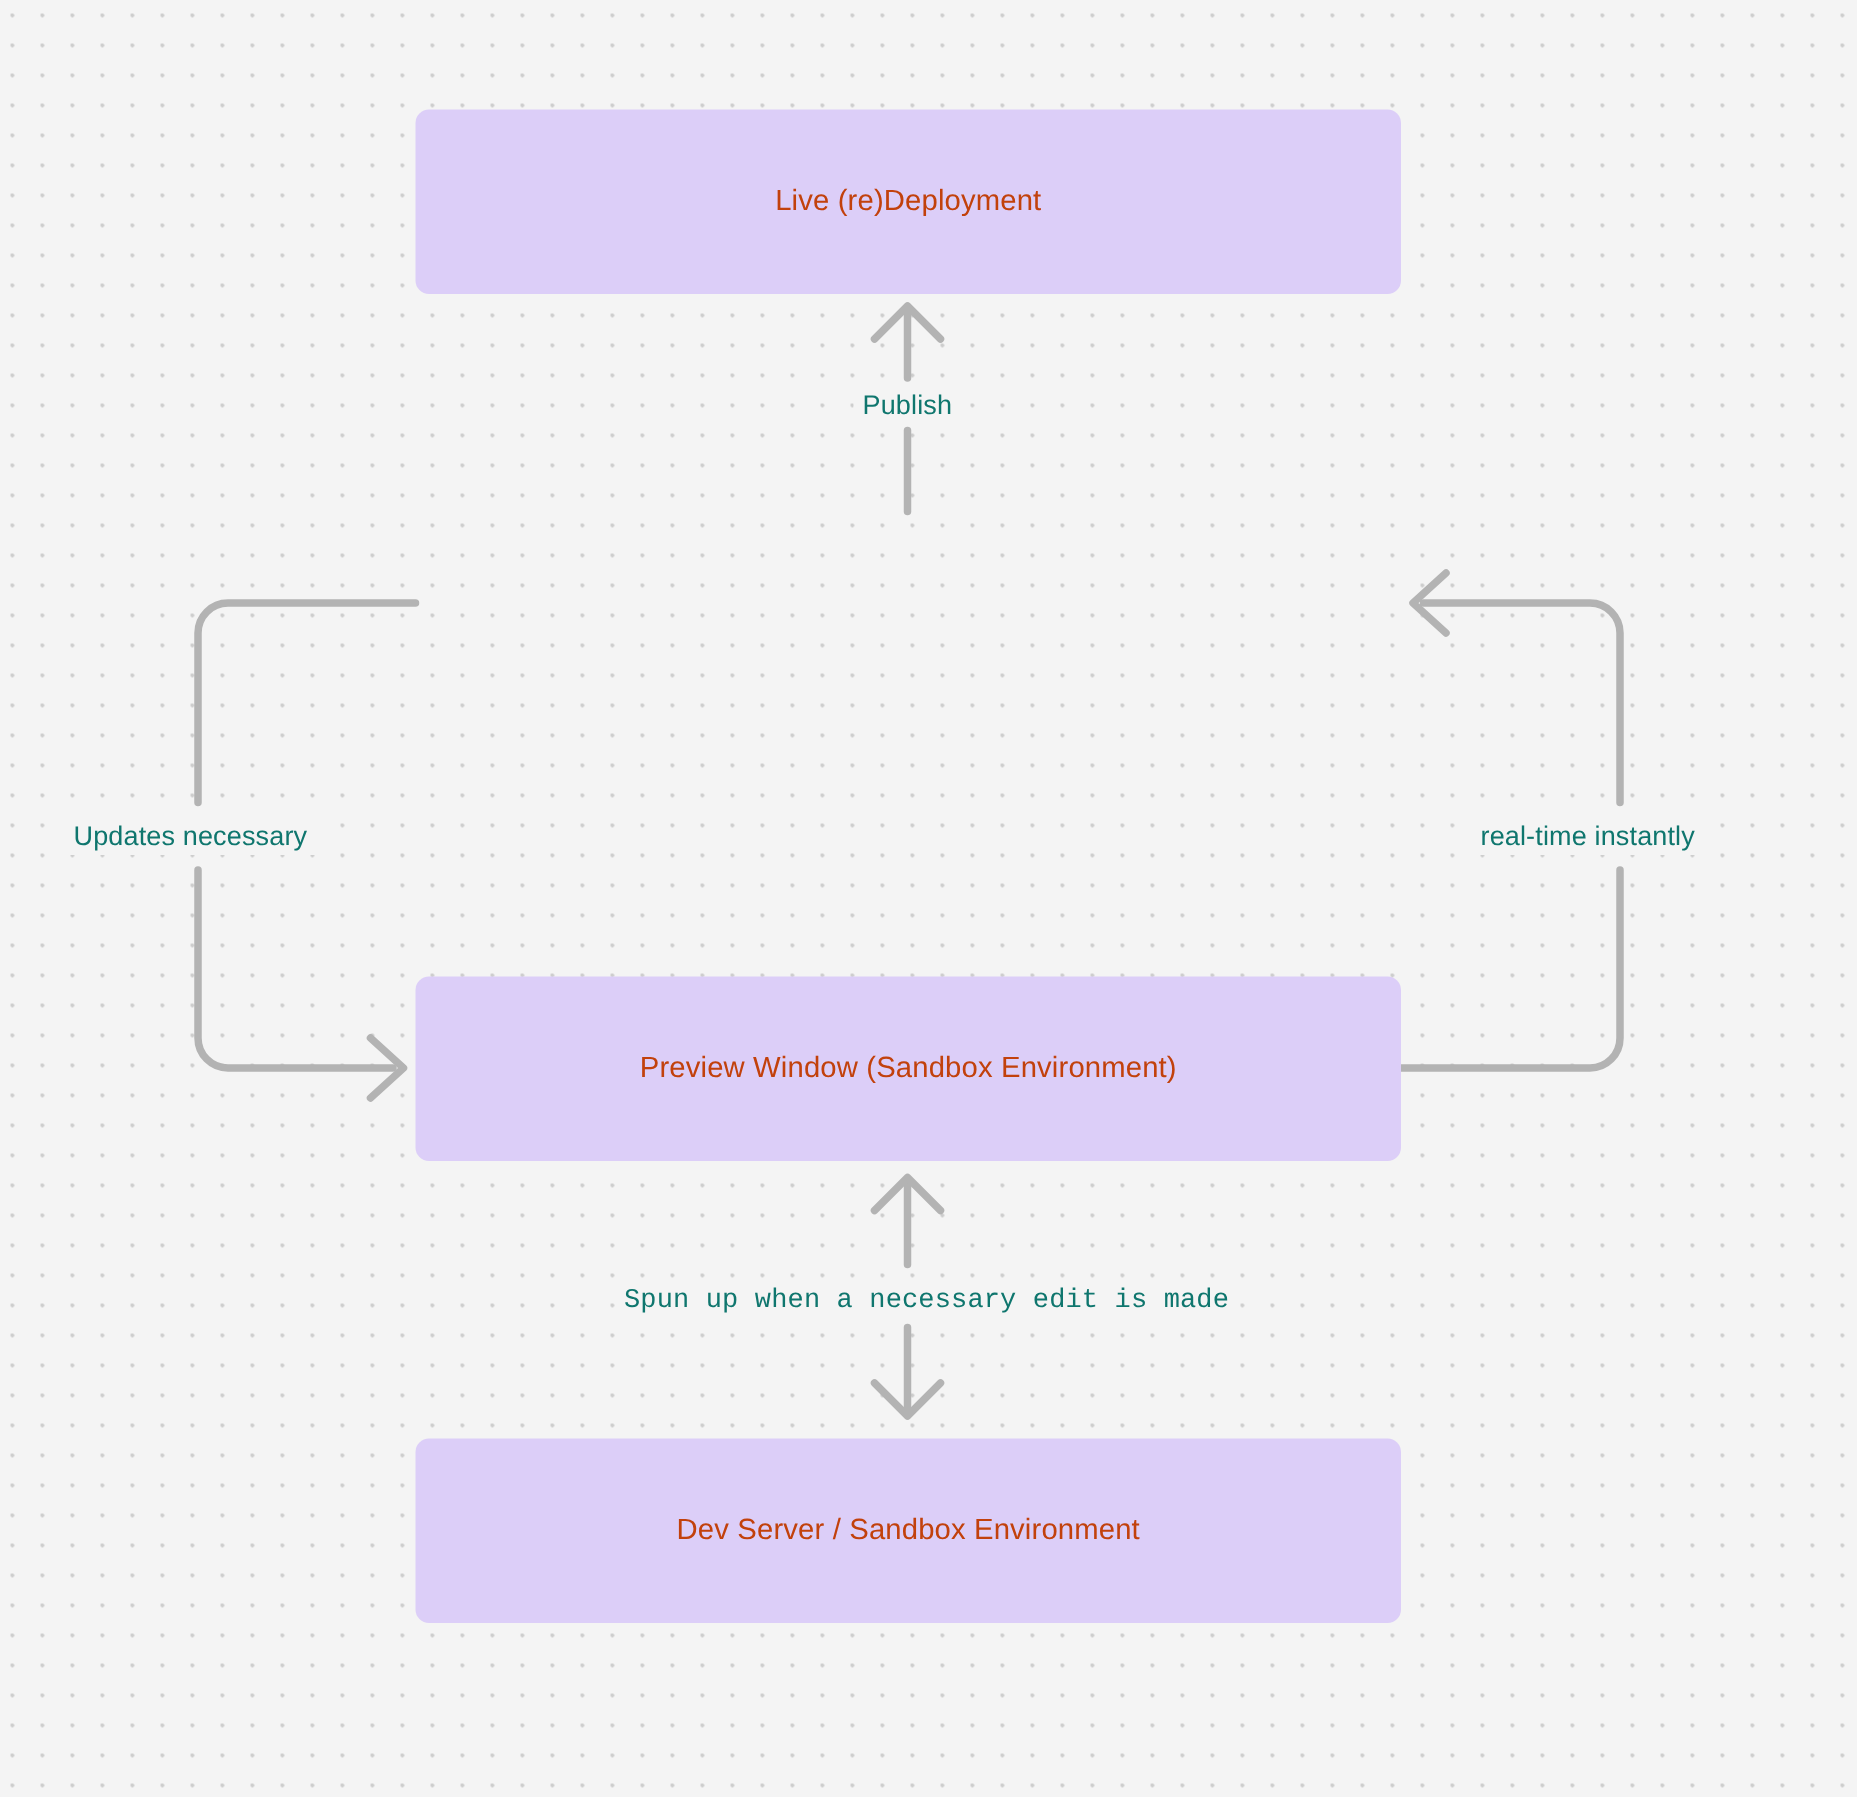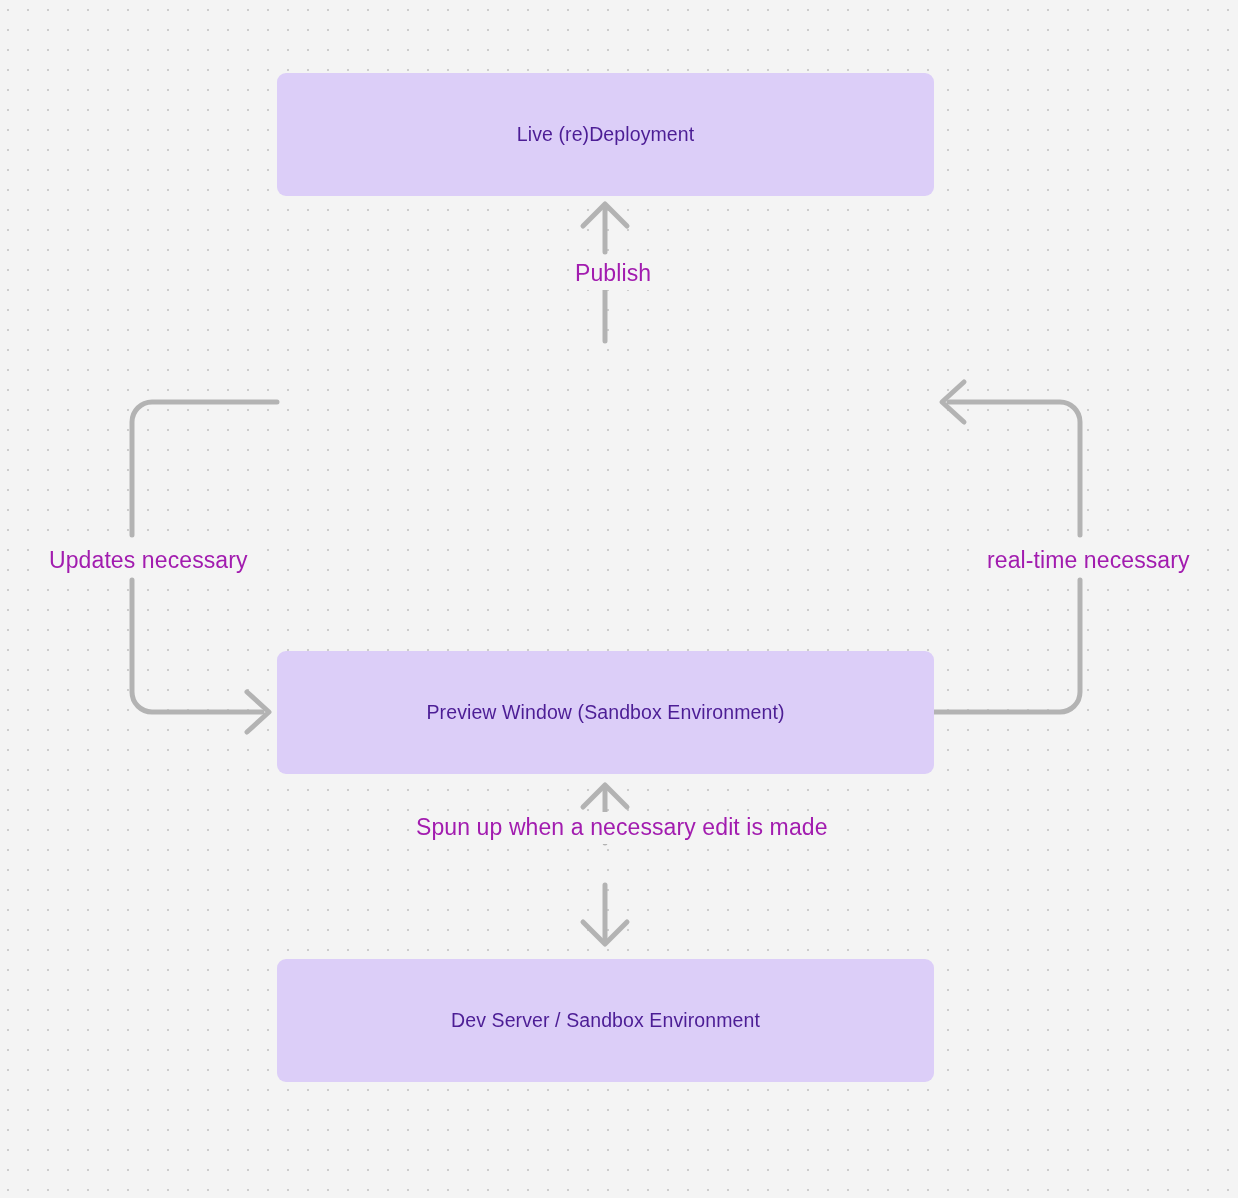--- a/index.html
+++ b/index.html
@@ -36,45 +36,45 @@
     position: absolute;
     background: #dccef8;
     border-radius: 9px;
     display: flex;
     align-items: center;
     justify-content: center;
     box-sizing: border-box;
   }
   .node-label {
     font-size: 19.5px;
-    color: #4c1d95;
+    color: #c2410c;
     letter-spacing: 0.1px;
     text-align: center;
     line-height: 1.25;
     white-space: nowrap;
   }
   .edge-label {
     position: absolute;
-    font-size: 23px;
-    color: #a21caf;
+    font-size: 18px;
+    color: #0f766e;
     letter-spacing: 0.1px;
     white-space: nowrap;
     background: #f4f4f4;
     padding: 1px 6px;
     line-height: 1.3;
   }
   #node-live-deployment { left: 277px;  top: 73px;   width: 657px; height: 123px; }
   #node-user-edits      { left: 277px;  top: 341px;  width: 657px; height: 123px; }
   #node-preview-window  { left: 277px;  top: 651px;  width: 657px; height: 123px; }
   #node-dev-server      { left: 277px;  top: 959px;  width: 657px; height: 123px; }
 
   #label-publish        { left: 569px;  top: 258px; }
   #label-updates        { left: 43px;   top: 545px; }
   #label-feedback       { left: 981px;  top: 545px; }
-  #label-spun-up        { left: 410px;  top: 812px; }
+  #label-spun-up        { left: 410px;  top: 855px; font-family: Liberation Mono, monospace; }
 </style>
 </head>
 <body>
 
 <div id="canvas">
 
   <svg class="edge-layer" viewBox="0 0 1238 1198" width="1238" height="1198" xmlns="http://www.w3.org/2000/svg">
     <defs>
       <marker id="arrow-up" viewBox="0 0 12 12" refX="6" refY="3" markerWidth="7" markerHeight="7" orient="auto-start-reverse">
         <path d="M 1 10 L 6 3 L 11 10" fill="none" stroke="#b3b3b3" stroke-width="2" stroke-linecap="round" stroke-linejoin="round"></path>
@@ -117,17 +117,17 @@
   </div>
 
   <div class="node" id="node-dev-server">
     <span class="node-label">Dev Server / Sandbox Environment</span>
   </div>
 
   <div class="edge-label" id="label-publish">Publish</div>
 
   <div class="edge-label" id="label-updates">Updates necessary</div>
 
-  <div class="edge-label" id="label-feedback">real-time necessary</div>
+  <div class="edge-label" id="label-feedback">real-time instantly</div>
 
   <div class="edge-label" id="label-spun-up">Spun up when a necessary edit is made</div>
 
 </div>
 
 </body></html>

